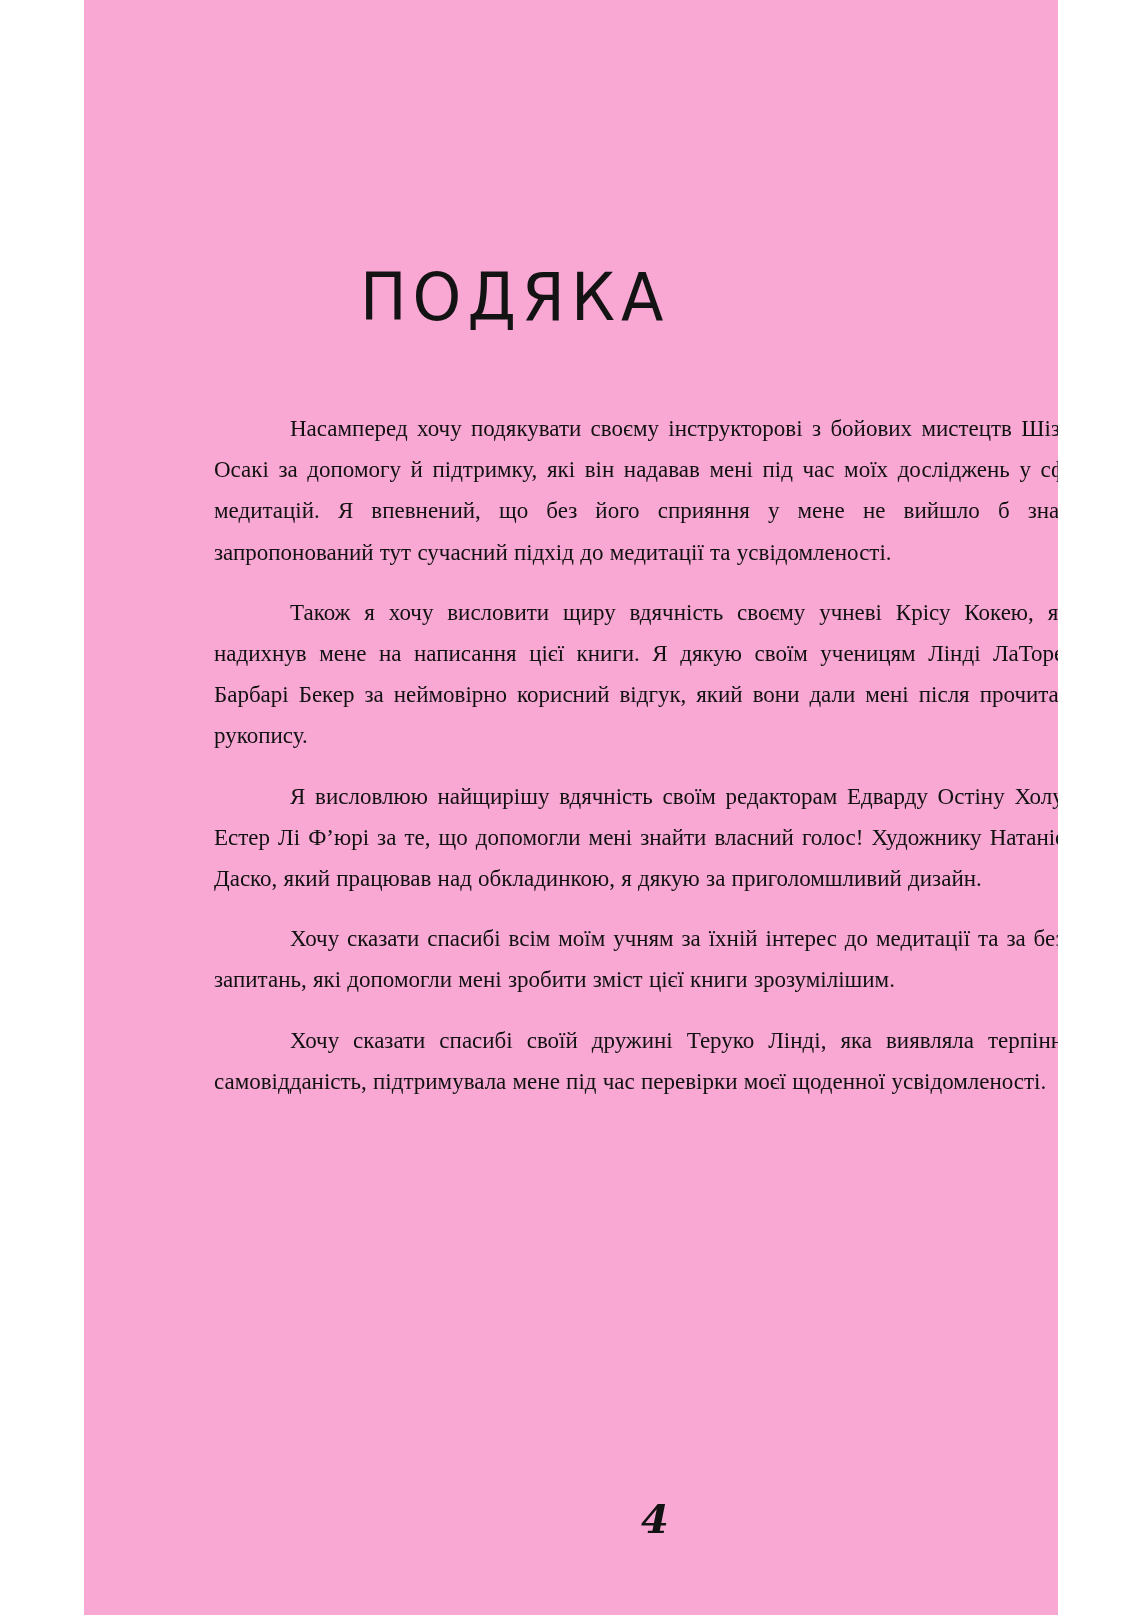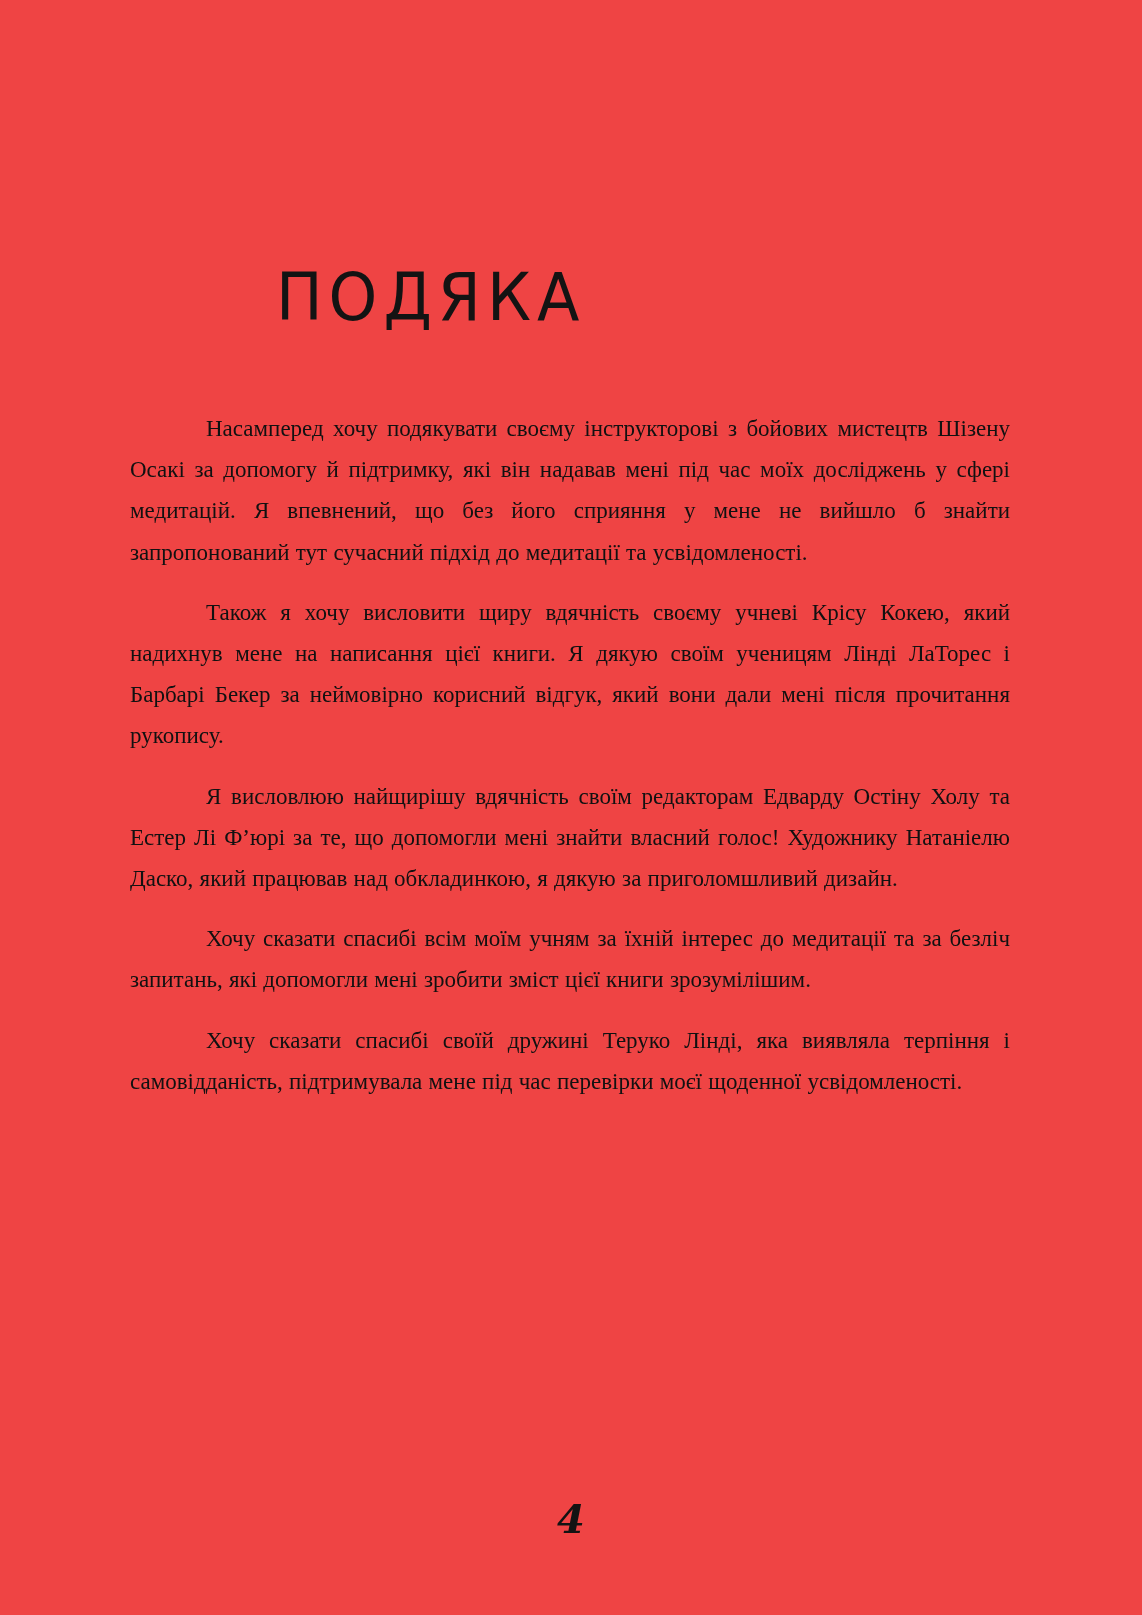--- a/index.html
+++ b/index.html
@@ -4,24 +4,24 @@
 <title>Подяка</title>
 <style>
   html, body {
     margin: 0;
     padding: 0;
     background: #ffffff;
   }
 
   #page {
     position: relative;
-    width: 1142px;
+    width: 974px;
     height: 1615px;
     margin: 0 auto;
-    background: #ef4444;
+    background: #f9a8d4;
     overflow: hidden;
     box-sizing: border-box;
   }
 
   
   #chapter-title {
     position: absolute;
     left: 130px;
     top: 218px;
     width: 880px;

